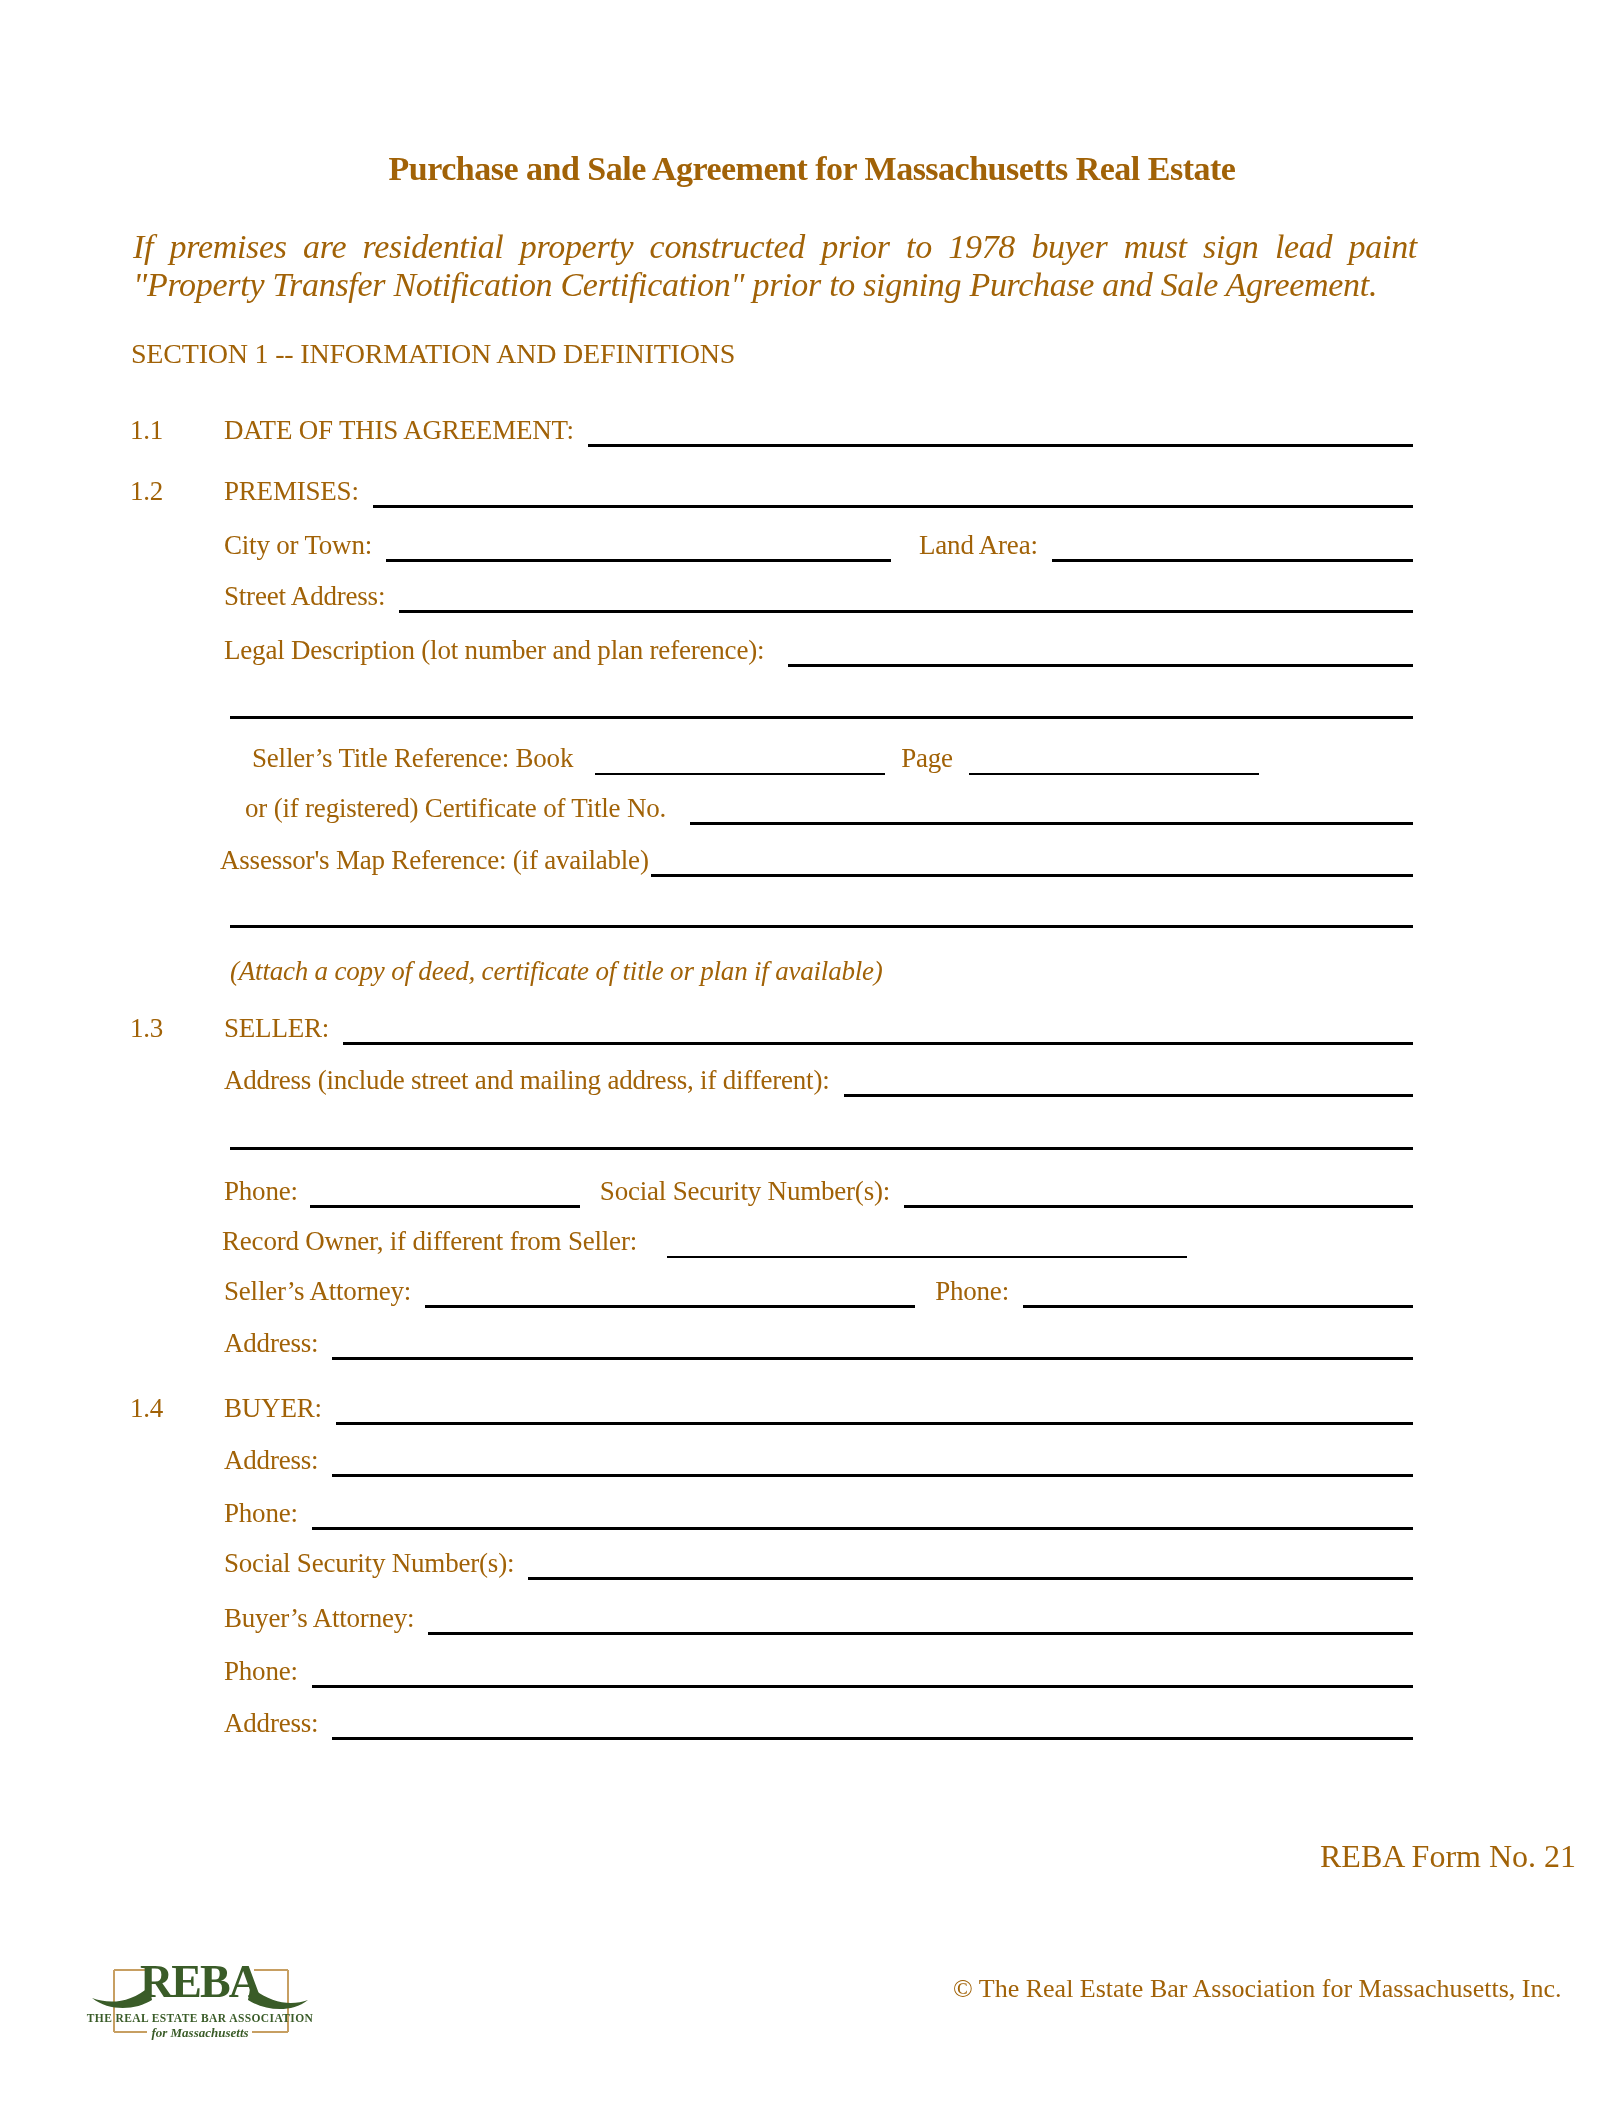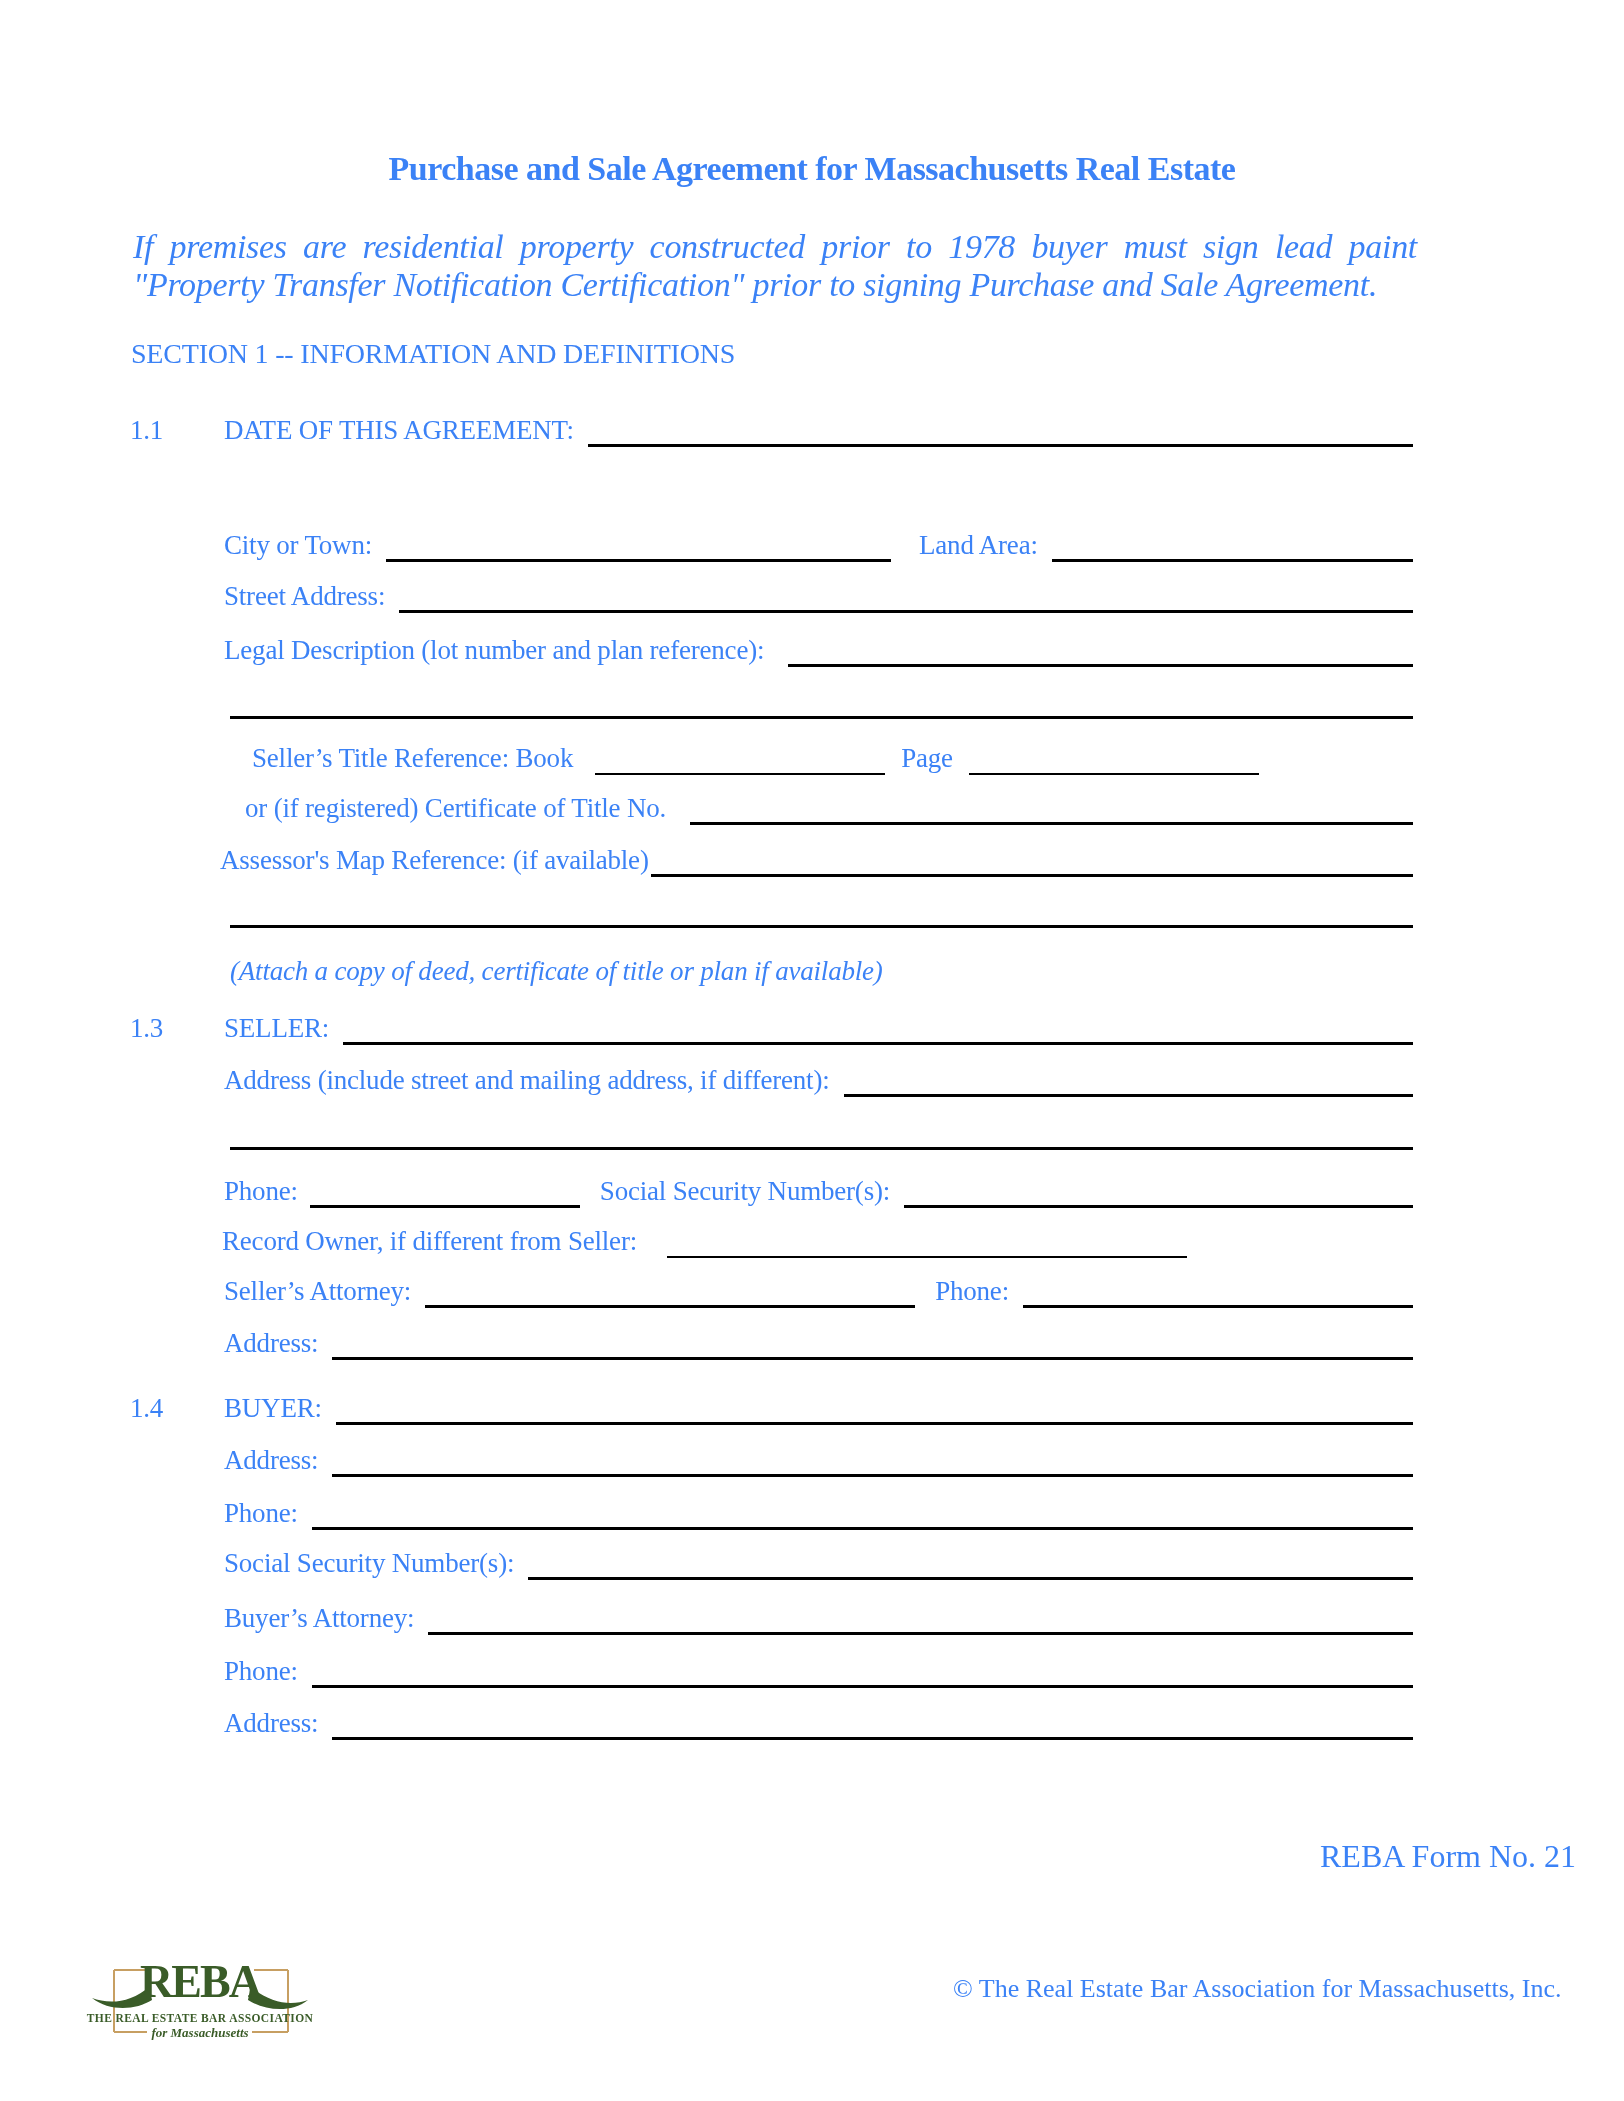--- a/index.html
+++ b/index.html
@@ -2,21 +2,21 @@
 <html><head>
 <meta charset="utf-8">
 <style>
   html,body { margin:0; padding:0; background:#e8e8e8; }
   .page {
     position:relative;
     width:1624px; height:2101px;
     background:#ffffff;
     margin:0 auto;
     font-family:"Liberation Serif", serif;
-    color:#3b82f6;
+    color:#a16207;
     overflow:hidden;
   }
   .doc-title {
     position:absolute; top:150px; left:0; width:1624px;
     text-align:center; font-size:34px; font-weight:bold;
     letter-spacing:-0.5px;
   }
   .notice {
     position:absolute; top:228px; left:133px; width:1284px;
     font-style:italic; font-size:34px; line-height:38px;
@@ -63,20 +63,25 @@
   <div class="notice">If premises are residential property constructed prior to 1978 buyer must sign lead paint "Property Transfer Notification Certification" prior to signing Purchase and Sale Agreement.</div>
 
   <div class="section-heading">SECTION 1 -- INFORMATION AND DEFINITIONS</div>
 
   <div class="row" style="top:411px;left:130px;width:1283px">
     <span class="num">1.1</span>
     <span class="lbl">DATE OF THIS AGREEMENT:</span>
     <span class="blank grow" style="margin-left:14px"></span>
   </div>
 
+  <div class="row" style="top:472px;left:130px;width:1283px">
+    <span class="num">1.2</span>
+    <span class="lbl">PREMISES:</span>
+    <span class="blank grow" style="margin-left:14px"></span>
+  </div>
 
   <div class="row" style="top:526px;left:224px;width:1189px">
     <span class="lbl">City or Town:</span>
     <span class="blank" style="width:505px;margin-left:14px"></span>
     <span class="lbl" style="margin-left:28px">Land Area:</span>
     <span class="blank grow" style="margin-left:14px"></span>
   </div>
 
   <div class="row" style="top:631px;left:224px;width:1189px">
     <span class="lbl">Legal Description (lot number and plan reference):</span>

